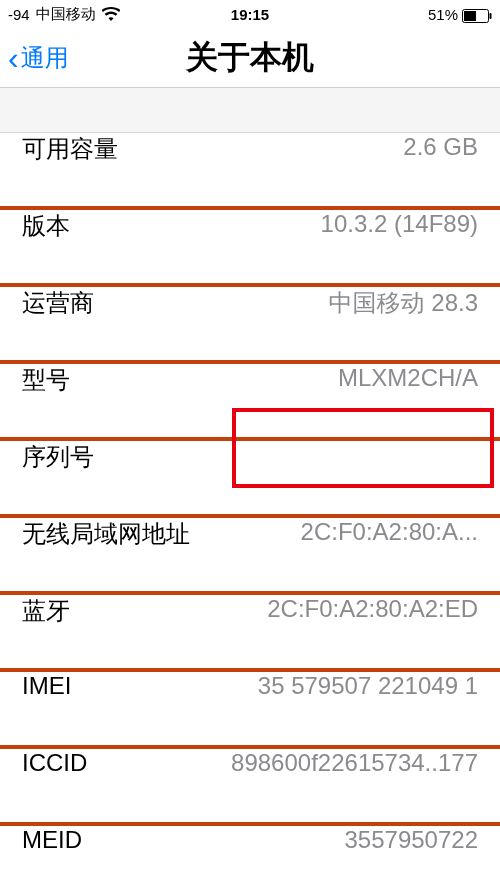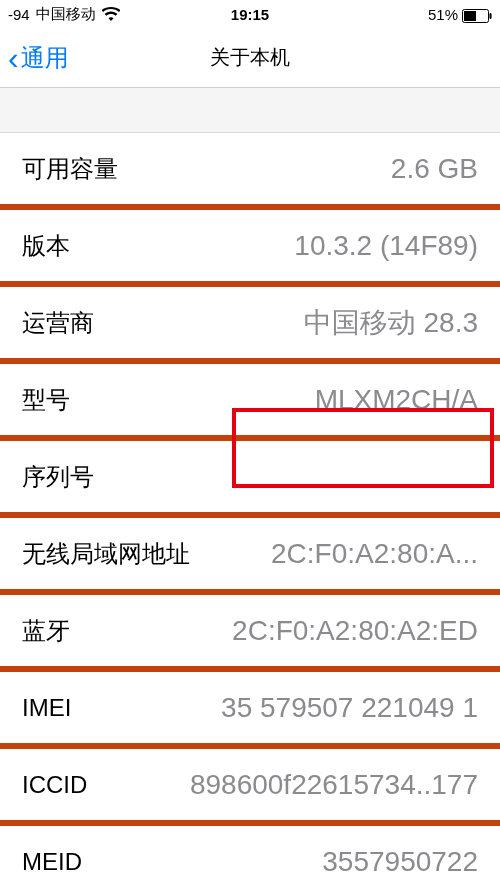--- a/index.html
+++ b/index.html
@@ -57,44 +57,43 @@
     }
     .back-chevron {
       font-size: 32px;
       line-height: 1;
       margin-right: 2px;
     }
     .nav-title {
       position: absolute;
       left: 50%;
       transform: translateX(-50%);
-      font-size: 20px;
-      font-weight: 400;
+      font-size: 32px;
+      font-weight: 700;
       color: #000;
     }
     .spacer {
       height: 45px;
       background: #f5f5f5;
       border-bottom: 1px solid #d8d8d8;
     }
     .row {
       display: flex;
-      align-items: center;
       justify-content: space-between;
       height: 77px;
       padding: 0 22px;
-      border-bottom: 6px solid #c2410c;
+      border-bottom: 4px solid #c2410c;
     }
     .row-label {
       font-size: 24px;
       color: #000;
       white-space: nowrap;
     }
     .row-value {
-      font-size: 28px;
+      font-size: 24px;
       color: #8a8a8f;
       text-align: right;
       overflow: hidden;
       text-overflow: ellipsis;
       white-space: nowrap;
       margin-left: 12px;
     }
     .highlight-box {
       position: absolute;
       border: 4px solid #e60012;

